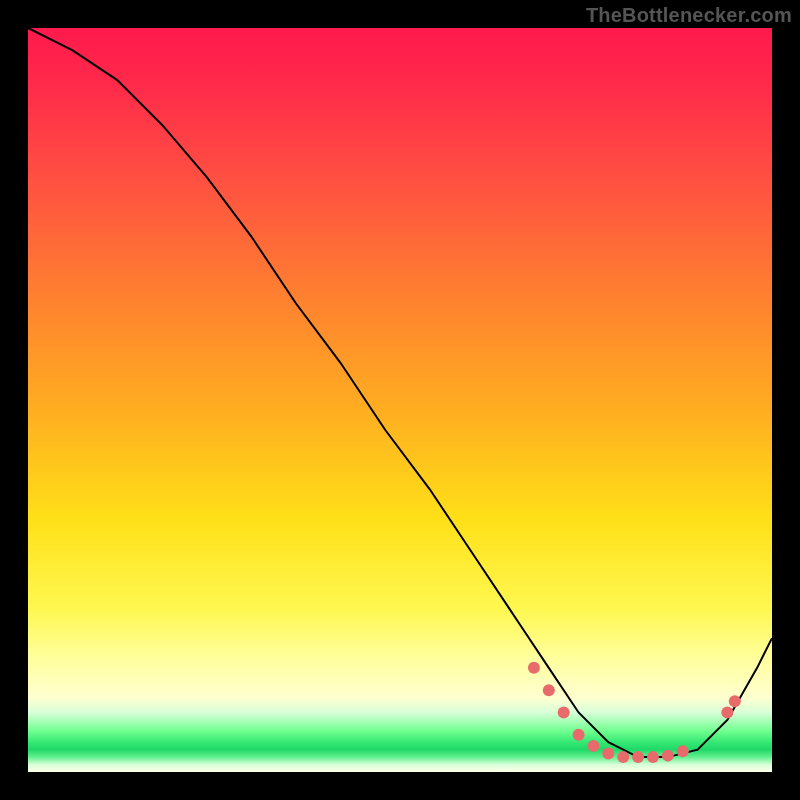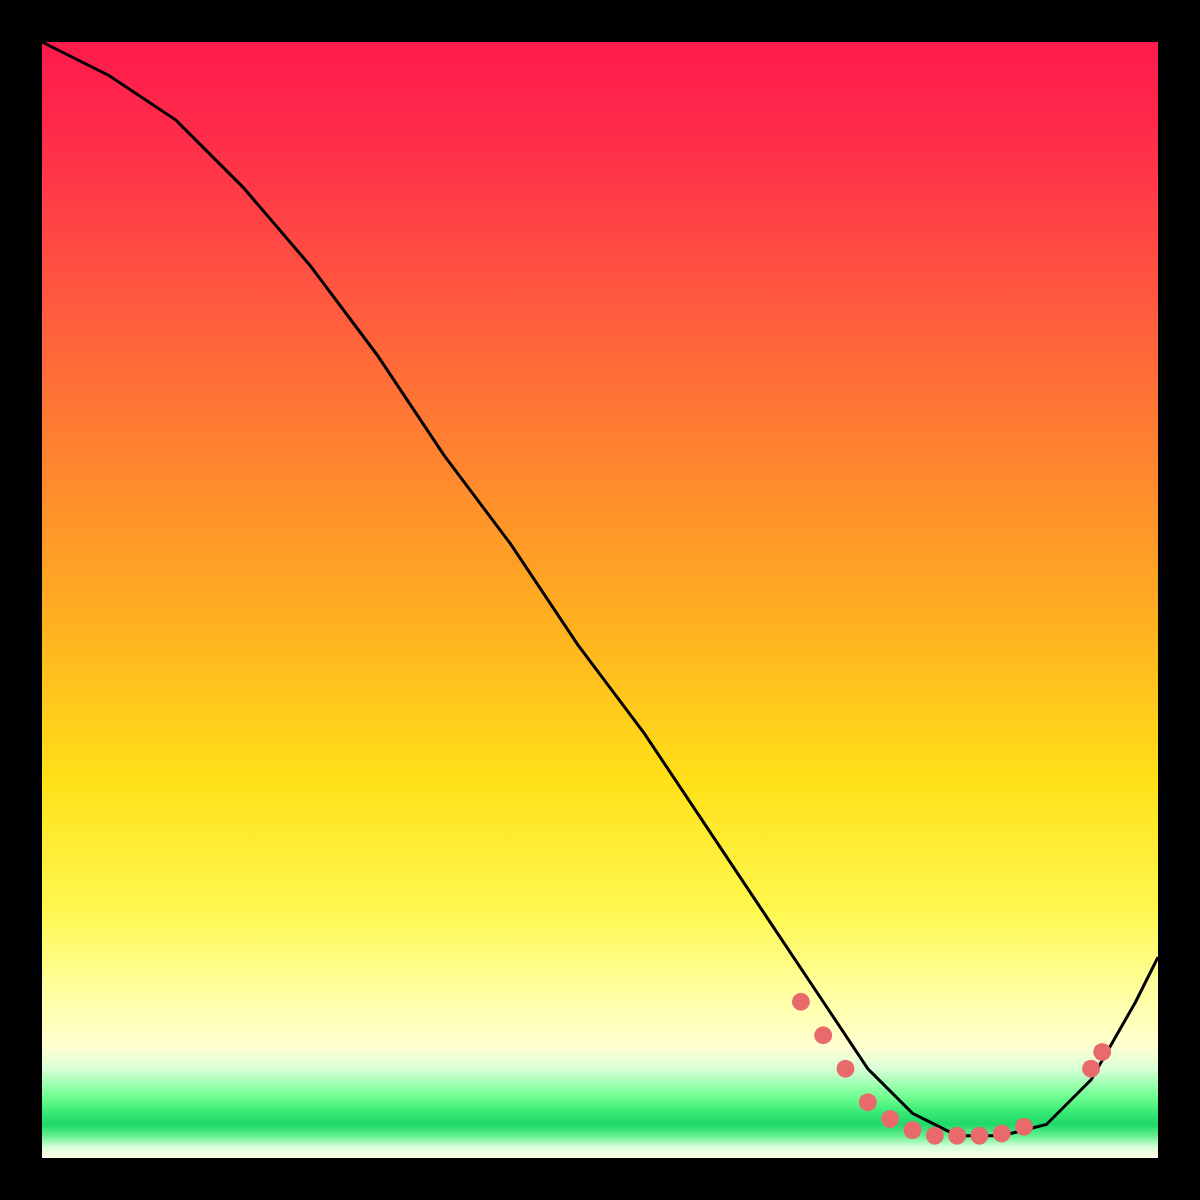--- a/index.html
+++ b/index.html
@@ -56,20 +56,21 @@
     inset: 0;
     width: 100%;
     height: 100%;
     overflow: visible;
   }
 </style>
 </head>
 <body>
 
 <div class="outer">
+  <div class="watermark">TheBottlenecker.com</div>
 
   <div class="plot">
     <div class="gradient"></div>
     <svg class="curve" viewBox="0 0 100 100" preserveAspectRatio="none">
       <path fill="none" stroke="#000000" stroke-width="0.269" vector-effect="non-scaling-stroke" d="M0.00 0.00 L6.00 3.00 L12.00 7.00 L18.00 13.00 L24.00 20.00 L30.00 28.00 L36.00 37.00 L42.00 45.00 L48.00 54.00 L54.00 62.00 L60.00 71.00 L66.00 80.00 L70.00 86.00 L74.00 92.00 L78.00 96.00 L82.00 98.00 L86.00 98.00 L90.00 97.00 L94.00 93.00 L98.00 86.00 L100.00 82.00" id="curve-path" style="stroke-width: 2px;"></path>
       <g id="marker-group">
           <circle cx="68" cy="86" r="0.806" fill="#e86a6a"></circle>
           <circle cx="70" cy="89" r="0.806" fill="#e86a6a"></circle>
           <circle cx="72" cy="92" r="0.806" fill="#e86a6a"></circle>
           <circle cx="74" cy="95" r="0.806" fill="#e86a6a"></circle>

